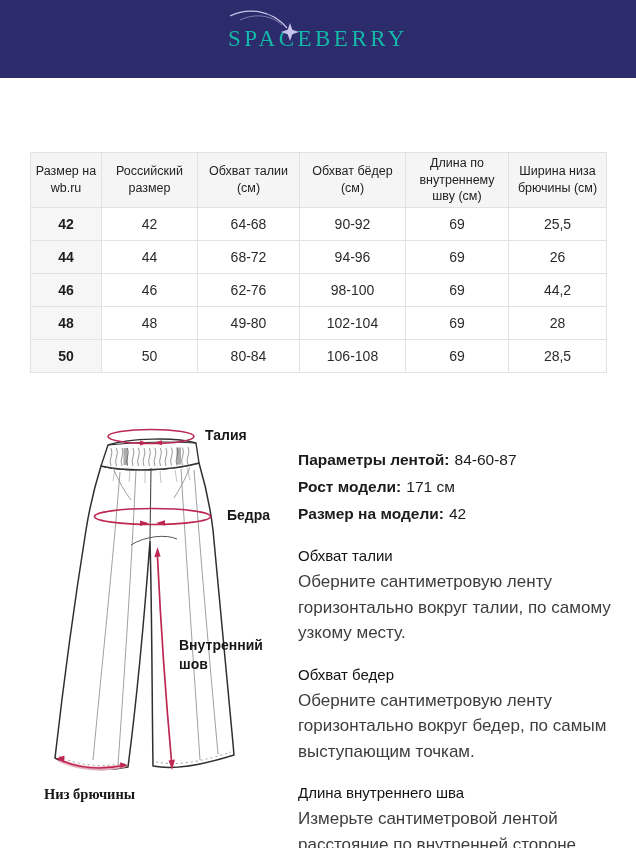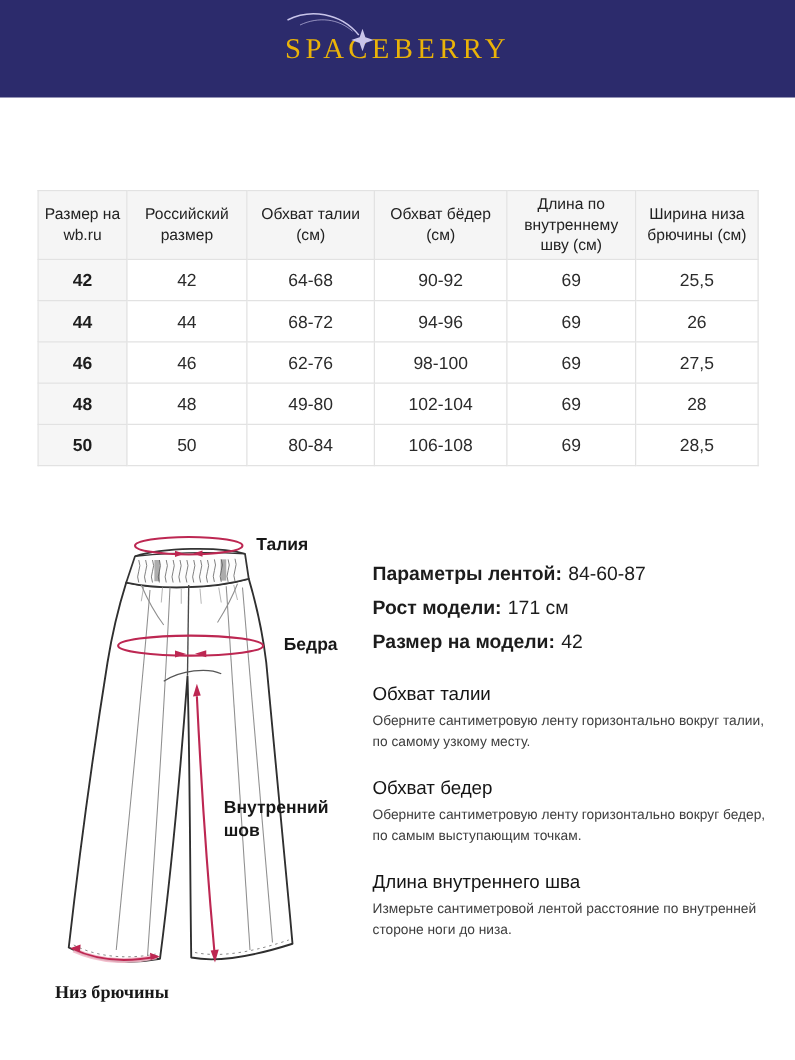--- a/index.html
+++ b/index.html
@@ -9,21 +9,21 @@
     -webkit-font-smoothing:antialiased;
   }
   
   .header{
     position:absolute;left:0;top:0;width:636px;height:78px;
     background:#2c2b6c;display:flex;align-items:center;justify-content:center;
   }
   .logo-wrap{position:relative;display:inline-block;}
   .logo{
     font-family:"Liberation Serif",serif;font-size:23px;font-weight:400;
-    letter-spacing:3.5px;color:#eab308;white-space:nowrap;
+    letter-spacing:3.5px;color:#14b8a6;white-space:nowrap;
   }
   .star-svg{position:absolute;left:-4px;top:-21px;width:82px;height:40px;}
   
   .size-table{
     position:absolute;left:30px;top:152px;width:576px;
     border-collapse:collapse;table-layout:fixed;
   }
   .size-table th,.size-table td{
     border:1px solid #e2e2e2;text-align:center;vertical-align:middle;padding:2px 3px;
   }
@@ -40,21 +40,21 @@
   #hips-label{left:227px;top:507px;}
   #inseam-label{left:179px;top:636px;width:102px;line-height:19px;}
   #hem-label{left:44px;top:786px;font-size:14.5px;font-family:Liberation Serif, serif;}
   
   .info-col{position:absolute;left:298px;top:446px;width:315px;}
   .model-line{margin:0;font-size:15.5px;line-height:27px;color:#1c1c1c;}
   .model-line .lbl{font-weight:700;}
   .model-line .val{margin-left:5px;margin-top:44px;}
   .section{margin-top:20px;}
   .section h3{margin:0 0 5px 0;font-size:15px;font-weight:400;color:#141414;}
-  .section p{margin:0;font-size:11px;line-height:1.5;color:#3d3d3d;}
+  .section p{margin:0;font-size:17px;line-height:1.5;color:#3d3d3d;}
 </style>
 </head>
 <body>
 
 <div class="header">
   <span class="logo-wrap">
     <svg class="star-svg" viewBox="0 0 82 40">
       <path d="M6,11 C24,2 48,5 63,23" fill="none" stroke="#c9c5ea" stroke-width="1.2"></path>
       <path d="M16,15 C31,8 47,10 58,20" fill="none" stroke="#c9c5ea" stroke-width="0.8" opacity="0.65"></path>
       <path d="M66,18 L68.3,24.7 L75,27 L68.3,29.3 L66,36 L63.7,29.3 L57,27 L63.7,24.7 Z" fill="#c9c5ea"></path>
@@ -98,21 +98,21 @@
       <td>94-96</td>
       <td>69</td>
       <td>26</td>
     </tr>
     <tr>
       <td class="rowhead">46</td>
       <td>46</td>
       <td>62-76</td>
       <td>98-100</td>
       <td>69</td>
-      <td>27,5</td>
+      <td>44,2</td>
     </tr>
     <tr>
       <td class="rowhead">48</td>
       <td>48</td>
       <td>49-80</td>
       <td>102-104</td>
       <td>69</td>
       <td>28</td>
     </tr>
     <tr>

